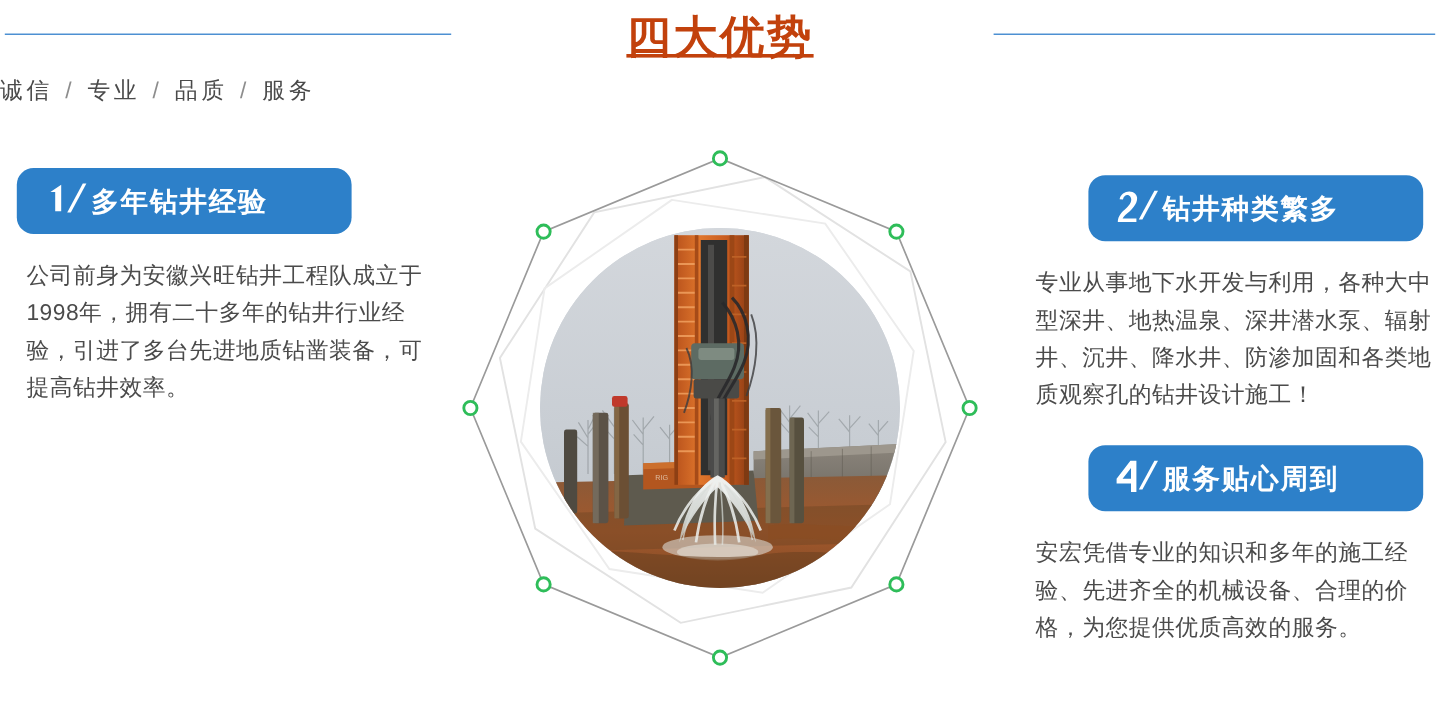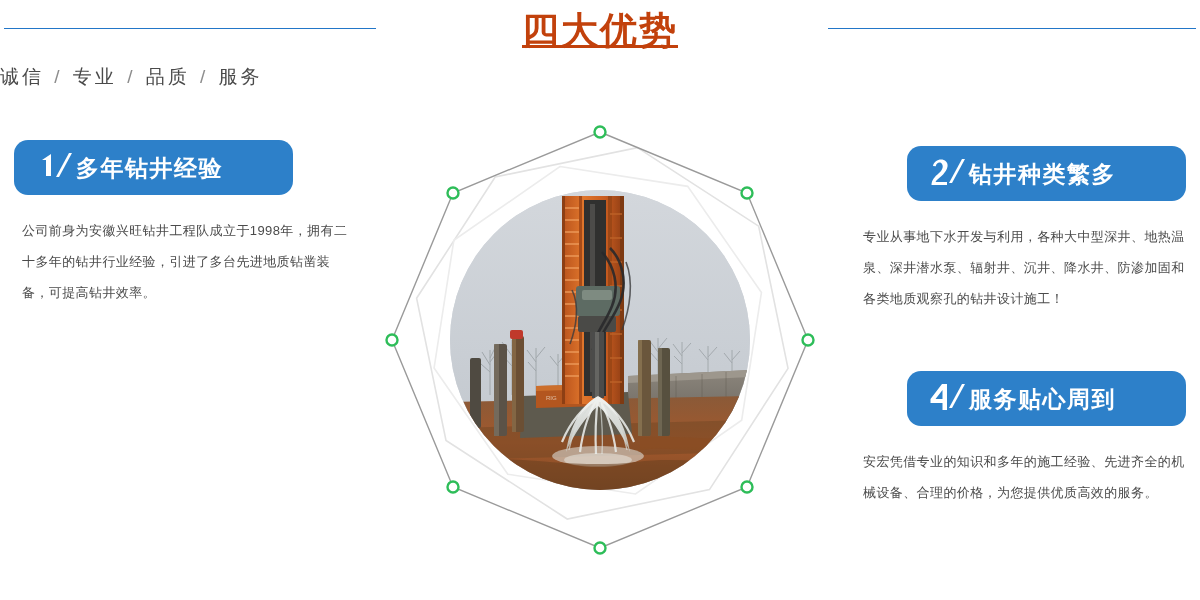--- a/index.html
+++ b/index.html
@@ -59,21 +59,21 @@
     font-style:italic;line-height:1;position:relative;top:-1px;
     letter-spacing:0;
   }
   .badge-num svg{display:block;}
   .badge-title{
     color:#ffffff;font-size:23px;font-weight:700;letter-spacing:1.5px;
     line-height:30px;white-space:nowrap;
   }
 
   .card-body{
-    margin-top:20px;font-size:13px;color:#4b4b4b;line-height:31px;
+    margin-top:20px;font-size:19px;color:#4b4b4b;line-height:31px;
     letter-spacing:.4px;width:332px;
   }
   .card.c2 .card-body,.card.c4 .card-body{margin-left:22px;width:330px;}
   .card.c1 .card-body,.card.c3 .card-body{margin-left:8px;}
 
   
   .center{position:absolute;left:370px;top:110px;width:460px;height:460px;}
   .center svg.rings{position:absolute;left:0;top:0;width:460px;height:460px;}
   .photo-wrap{
     position:absolute;left:80px;top:80px;width:300px;height:300px;

